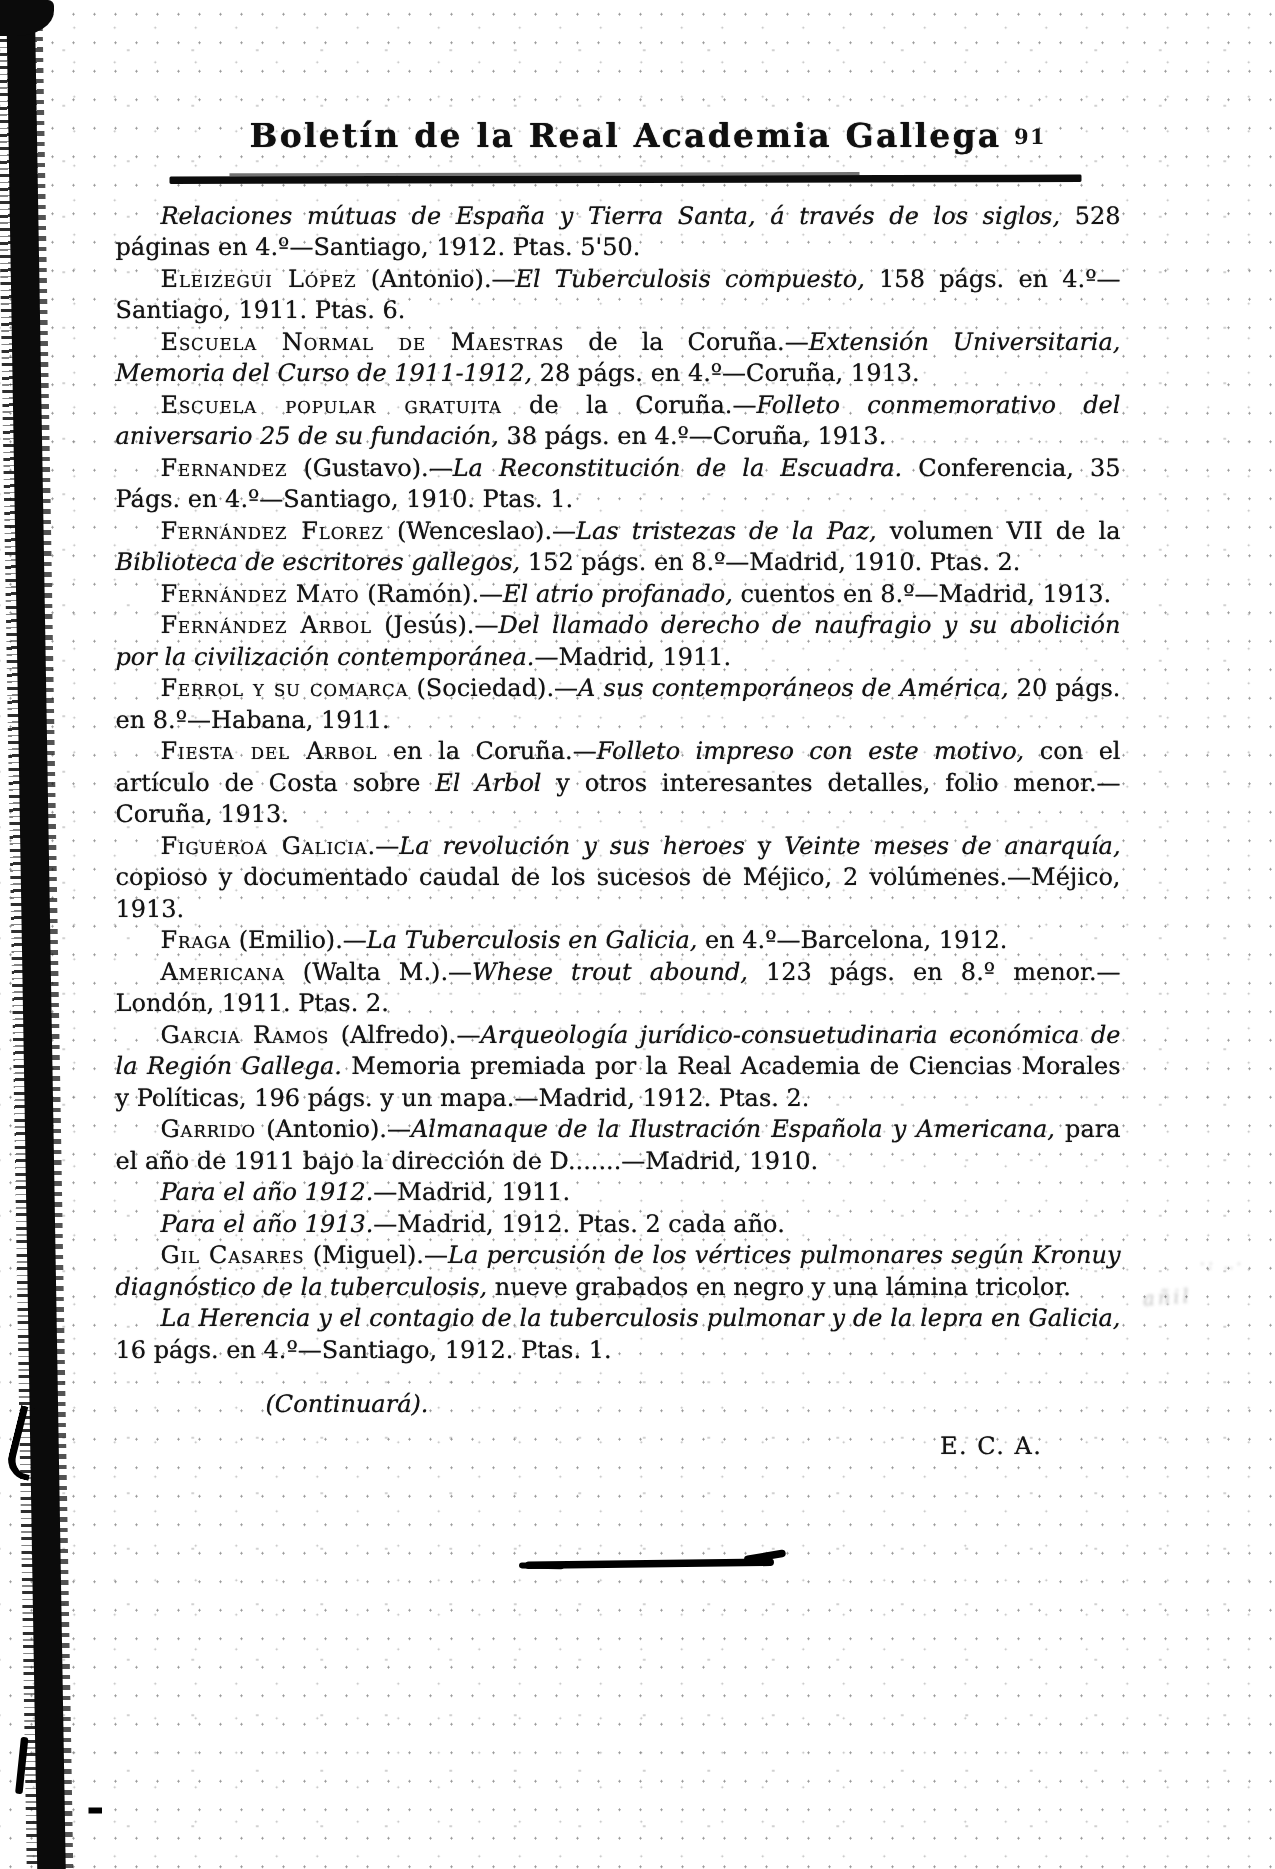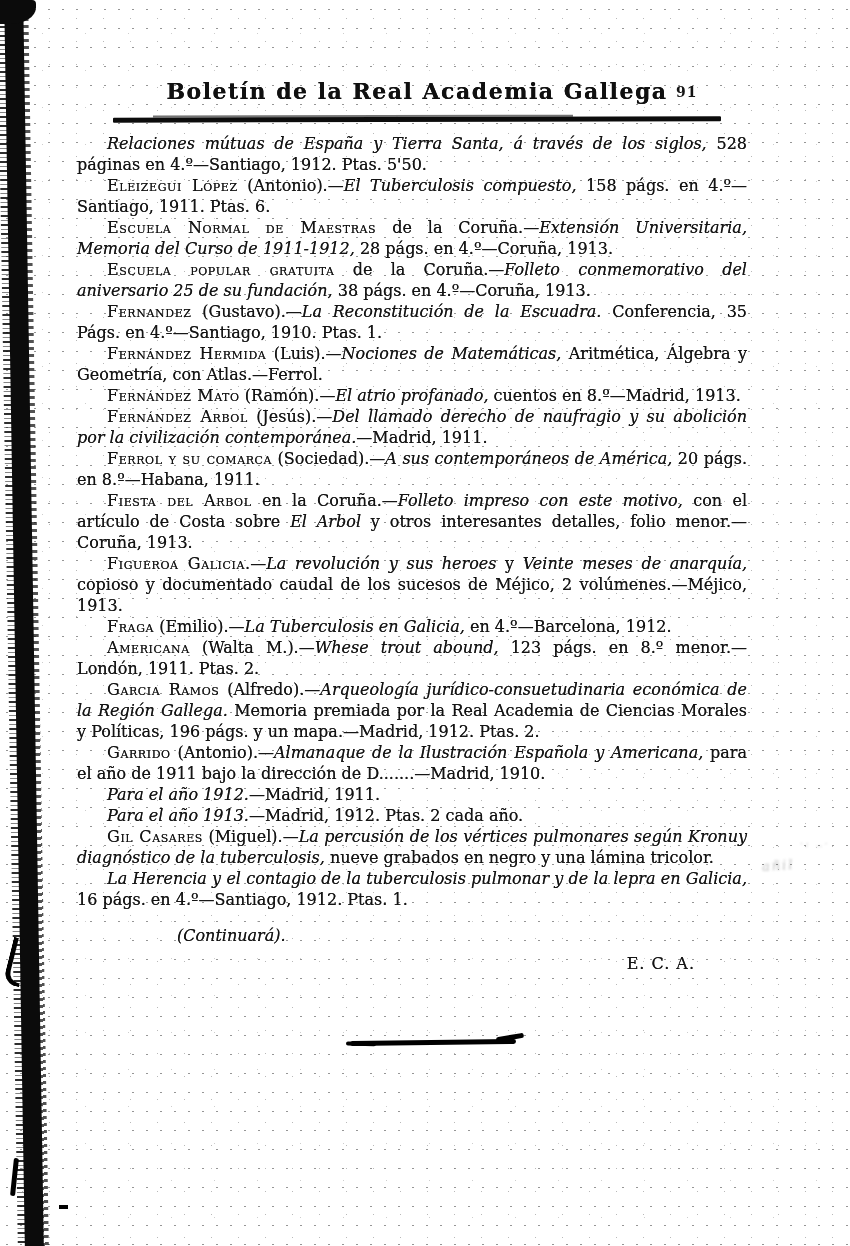--- a/index.html
+++ b/index.html
@@ -125,21 +125,21 @@
   <span class="page-number">91</span>
   <div class="header-rule"></div>
 
   <main class="content">
     <div id="entries">
         <p class="entry"><span class="it">Relaciones mútuas de España y Tierra Santa, á través de los siglos,</span><span class=""> 528 páginas en 4.º—Santiago, 1912. Ptas. 5'50.</span></p>
         <p class="entry"><span class="sc">Eleizegui López</span><span class=""> (Antonio).—</span><span class="it">El Tuberculosis compuesto,</span><span class=""> 158 págs. en 4.º—Santiago, 1911. Ptas. 6.</span></p>
         <p class="entry"><span class="sc">Escuela Normal de Maestras</span><span class=""> de la Coruña.—</span><span class="it">Extensión Universitaria, Memoria del Curso de 1911-1912,</span><span class=""> 28 págs. en 4.º—Coruña, 1913.</span></p>
         <p class="entry"><span class="sc">Escuela popular gratuita</span><span class=""> de la Coruña.—</span><span class="it">Folleto conmemorativo del aniversario 25 de su fundación,</span><span class=""> 38 págs. en 4.º—Coruña, 1913.</span></p>
         <p class="entry"><span class="sc">Fernandez</span><span class=""> (Gustavo).—</span><span class="it">La Reconstitución de la Escuadra.</span><span class=""> Conferencia, 35 Págs. en 4.º—Santiago, 1910. Ptas. 1.</span></p>
-        <p class="entry"><span class="sc">Fernández Hermida</span><span class=""> (Luis).—</span><span class="it">Nociones de Matemáticas,</span><span class=""> Aritmética, Álgebra y Geometría, con Atlas.—Ferrol.</span></p>
+        <p class="entry"><span class="sc">Fernández Florez</span><span class=""> (Wenceslao).—</span><span class="it">Las tristezas de la Paz,</span><span class=""> volumen VII de la </span><span class="it">Biblioteca de escritores gallegos,</span><span class=""> 152 págs. en 8.º—Madrid, 1910. Ptas. 2.</span></p>
         <p class="entry"><span class="sc">Fernández Mato</span><span class=""> (Ramón).—</span><span class="it">El atrio profanado,</span><span class=""> cuentos en 8.º—Madrid, 1913.</span></p>
         <p class="entry"><span class="sc">Fernández Arbol</span><span class=""> (Jesús).—</span><span class="it">Del llamado derecho de naufragio y su abolición por la civilización contemporánea.</span><span class="">—Madrid, 1911.</span></p>
         <p class="entry"><span class="sc">Ferrol y su comarca</span><span class=""> (Sociedad).—</span><span class="it">A sus contemporáneos de América,</span><span class=""> 20 págs. en 8.º—Habana, 1911.</span></p>
         <p class="entry"><span class="sc">Fiesta del Arbol</span><span class=""> en la Coruña.—</span><span class="it">Folleto impreso con este motivo,</span><span class=""> con el artículo de Costa sobre </span><span class="it">El Arbol</span><span class=""> y otros interesantes detalles, folio menor.—Coruña, 1913.</span></p>
         <p class="entry"><span class="sc">Figueroa Galicia</span><span class="">.—</span><span class="it">La revolución y sus heroes</span><span class=""> y </span><span class="it">Veinte meses de anarquía,</span><span class=""> copioso y documentado caudal de los sucesos de Méjico, 2 volúmenes.—Méjico, 1913.</span></p>
         <p class="entry"><span class="sc">Fraga</span><span class=""> (Emilio).—</span><span class="it">La Tuberculosis en Galicia,</span><span class=""> en 4.º—Barcelona, 1912.</span></p>
         <p class="entry"><span class="sc">Americana</span><span class=""> (Walta M.).—</span><span class="it">Whese trout abound,</span><span class=""> 123 págs. en 8.º menor.—Londón, 1911. Ptas. 2.</span></p>
         <p class="entry"><span class="sc">Garcia Ramos</span><span class=""> (Alfredo).—</span><span class="it">Arqueología jurídico-consuetudinaria económica de la Región Gallega.</span><span class=""> Memoria premiada por la Real Academia de Ciencias Morales y Políticas, 196 págs. y un mapa.—Madrid, 1912. Ptas. 2.</span></p>
         <p class="entry"><span class="sc">Garrido</span><span class=""> (Antonio).—</span><span class="it">Almanaque de la Ilustración Española y Americana,</span><span class=""> para el año de 1911 bajo la dirección de D.......—Madrid, 1910.</span></p>
         <p class="entry"><span class="it">Para el año 1912.</span><span class="">—Madrid, 1911.</span></p>

